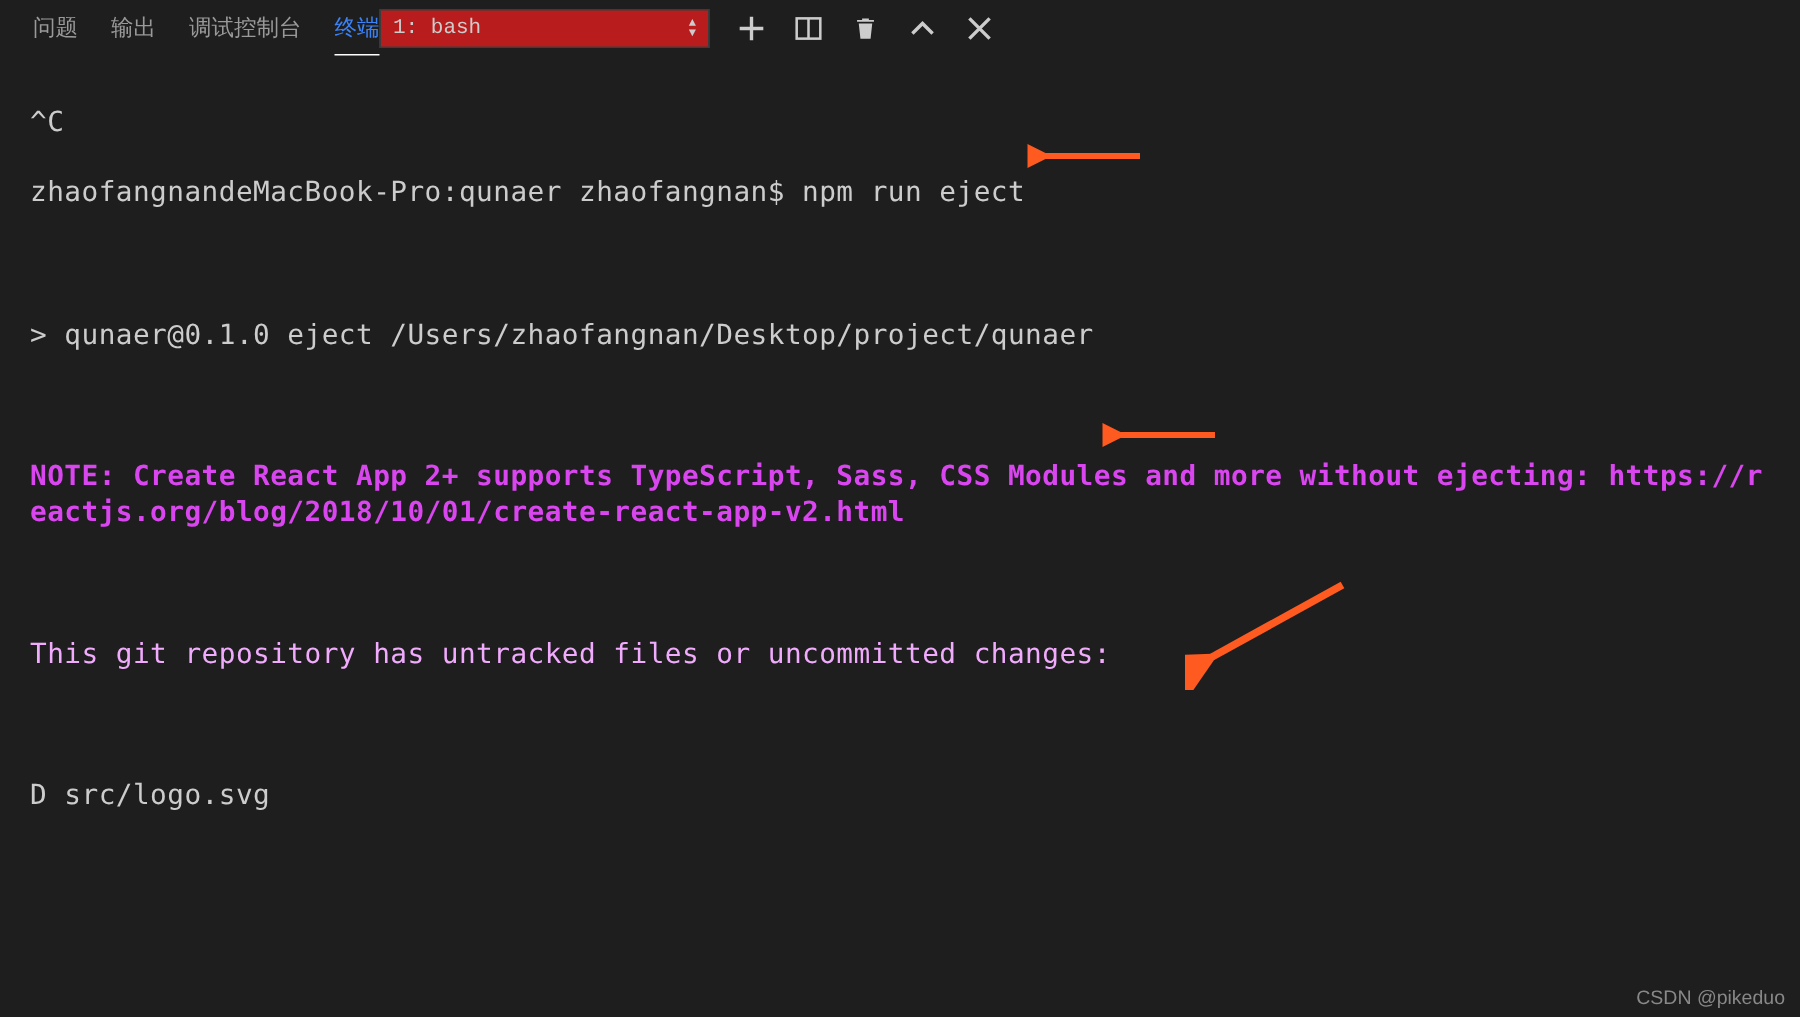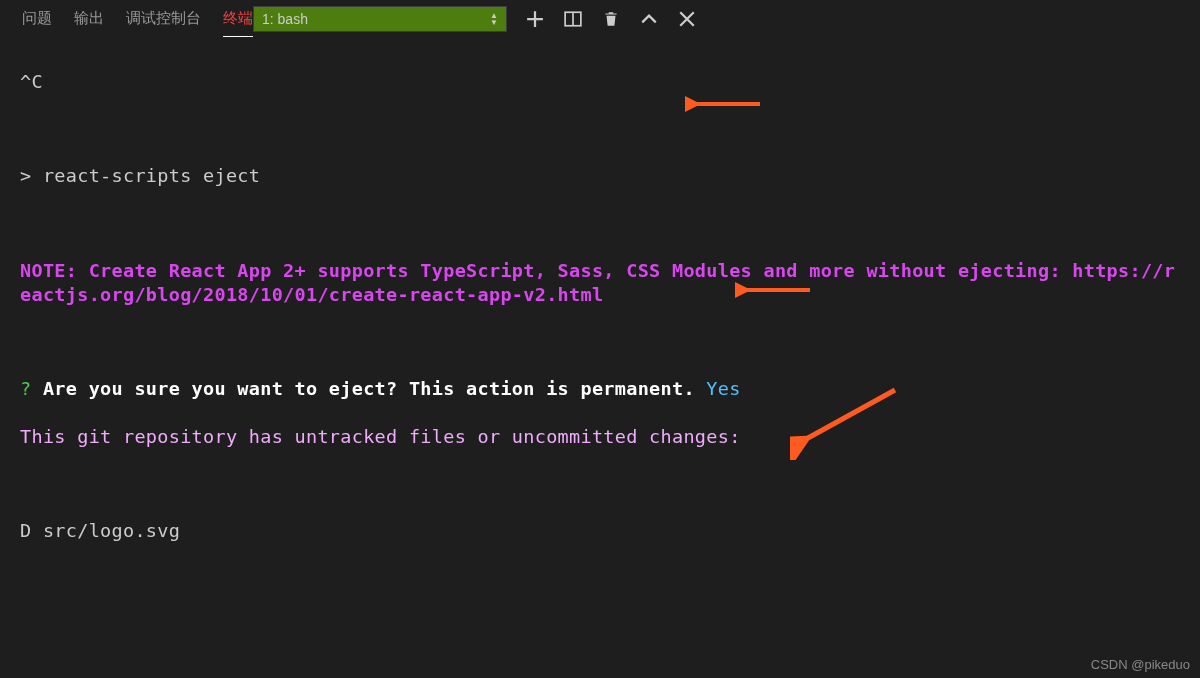--- a/index.html
+++ b/index.html
@@ -30,41 +30,41 @@
       padding-left: 10px;
       font-family: -apple-system, "PingFang SC", sans-serif;
       font-size: 15px;
     }
     .tab {
       color: #999999;
       cursor: pointer;
       padding: 8px 0;
     }
     .tab.active {
-      color: #ef4444;
+      color: #3b82f6;
       border-bottom: 1px solid #ffffff;
     }
     .right-controls {
       display: flex;
       align-items: center;
       gap: 18px;
     }
     .terminal-selector {
-      background: #4d7c0f;
+      background: #b91c1c;
       color: #cccccc;
       border: 1px solid #3c3c3c;
       padding: 3px 8px;
       font-size: 14px;
-      width: 254px;
+      width: 220px;
       height: 26px;
       display: flex;
       align-items: center;
       justify-content: space-between;
       cursor: pointer;
-      font-family: Liberation Sans, sans-serif;
+      font-family: Liberation Mono, monospace;
     }
     .selector-arrows {
       display: flex;
       flex-direction: column;
       font-size: 8px;
       line-height: 7px;
     }
     .icon-btn {
       color: #cccccc;
       cursor: pointer;
@@ -145,26 +145,26 @@
     <div class="icon-btn">
       <svg viewBox="0 0 16 16">
           <path fill="none" stroke="currentColor" stroke-width="2" d="M2 2l12 12M14 2L2 14"></path>
         </svg>
     </div>
   </div>
 </div>
 
 <div class="terminal">
 <div><span>^C</span></div>
-<div><span></span>&nbsp;</div>
-<div><span>&gt; react-scripts eject</span></div>
+<div><span>zhaofangnandeMacBook-Pro:qunaer zhaofangnan$ npm run eject</span></div>
+<div><span></span>&nbsp;</div>
+<div><span>&gt; qunaer@0.1.0 eject /Users/zhaofangnan/Desktop/project/qunaer</span></div>
 <div><span></span>&nbsp;</div>
 <div style="white-space:pre-wrap;word-break:break-all;"><span class="fg-cyan">NOTE: Create React App 2+ supports TypeScript, Sass, CSS Modules and more without ejecting: https://reactjs.org/blog/2018/10/01/create-react-app-v2.html</span></div>
 <div><span></span>&nbsp;</div>
-<div><span class="fg-green">?</span><span class="fg-white-bold"> Are you sure you want to eject? This action is permanent. </span><span class="fg-cyan-light">Yes</span></div>
 <div><span class="fg-orange">This git repository has untracked files or uncommitted changes:</span></div>
 <div><span></span>&nbsp;</div>
 <div><span>D src/logo.svg</span></div>
 
 
 
 
 
 
 

